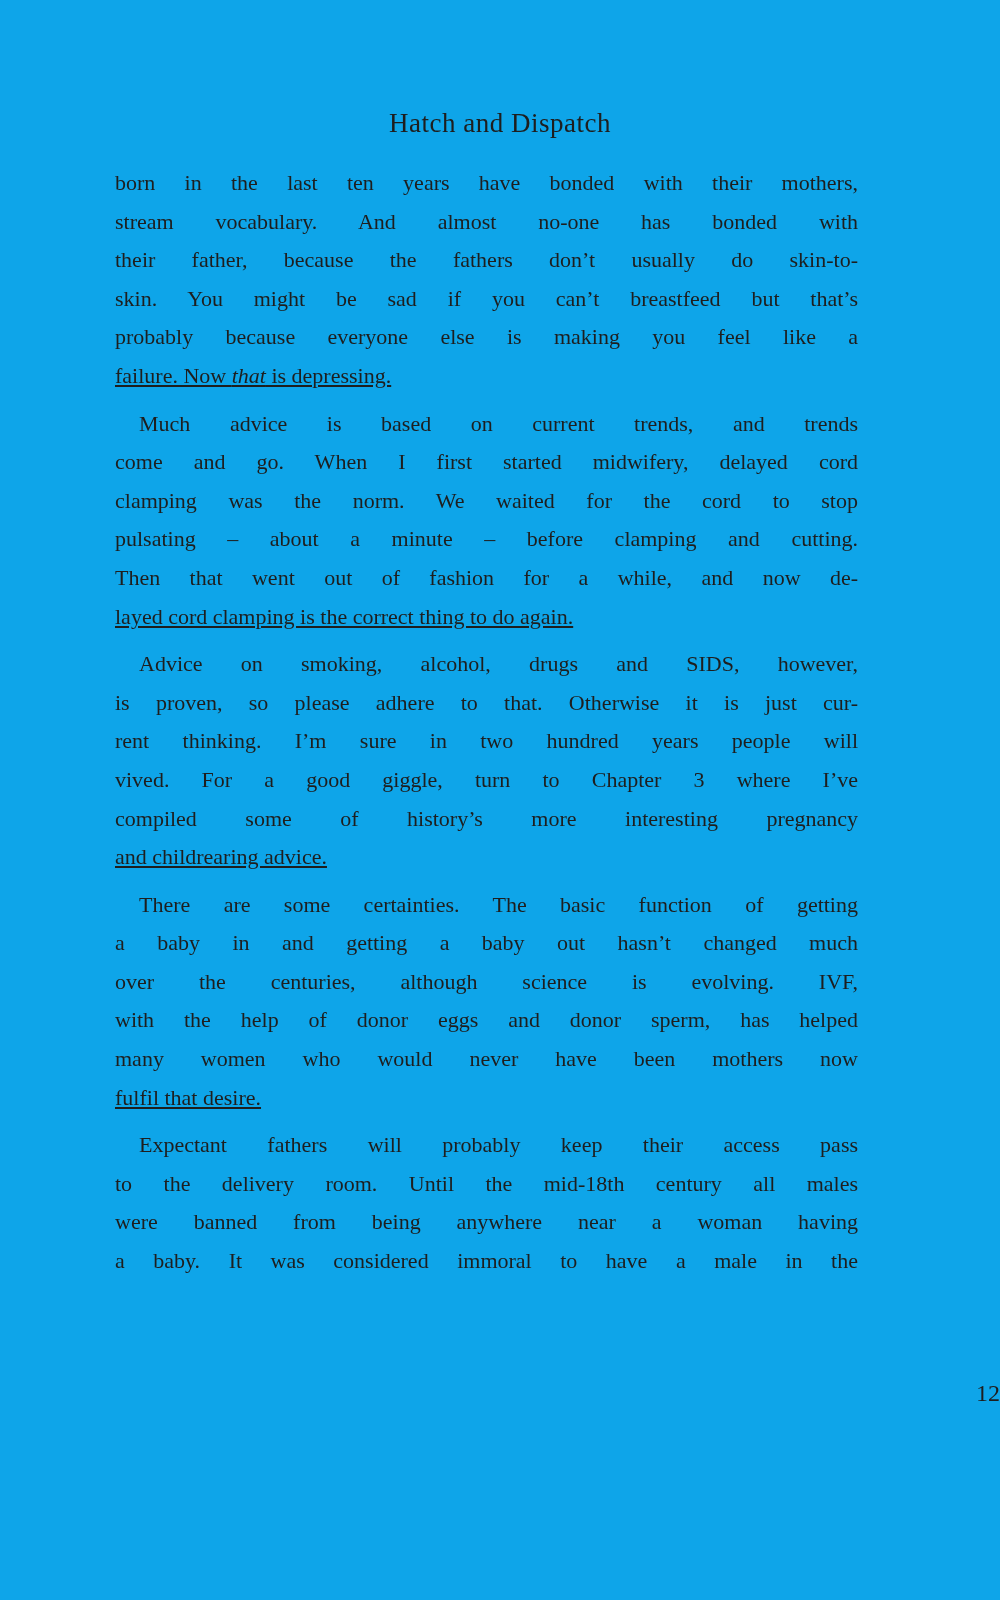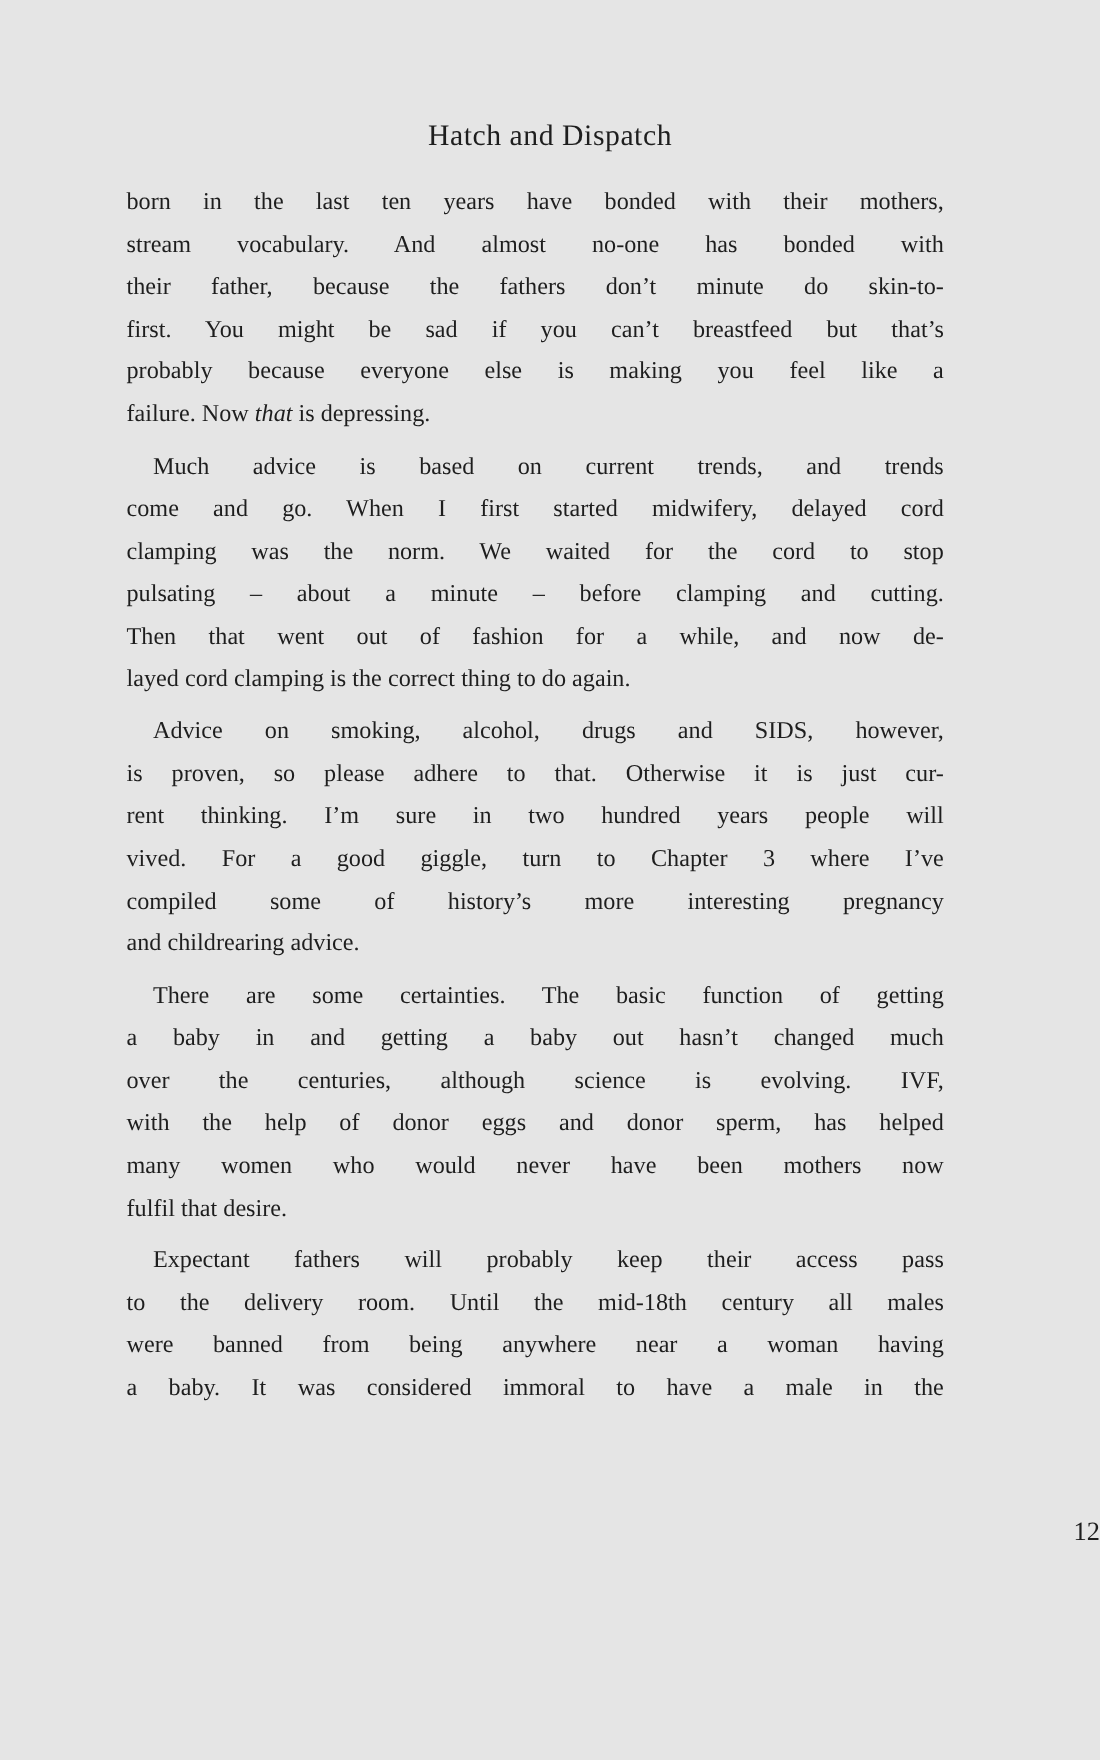--- a/index.html
+++ b/index.html
@@ -4,21 +4,21 @@
 <style>
   html, body {
     margin: 0;
     padding: 0;
     background: #ffffff;
   }
   .page {
     position: relative;
     width: 1000px;
     height: 1600px;
-    background: #e5e5e5;
+    background: #0ea5e9;
     color: #1e1e1e;
     font-family: "Liberation Serif", "DejaVu Serif", serif;
     overflow: hidden;
   }
   .running-head {
     position: absolute;
     top: 104px;
     left: 0;
     width: 100%;
     text-align: center;
@@ -39,20 +39,21 @@
   .paragraph.section-break { }
   .paragraph.indent .line:first-child { text-indent: 24px; }
   .line {
     text-align: justify;
     text-align-last: justify;
     word-spacing: 1px;
   }
   .line.flush {
     text-align-last: left;
     word-spacing: normal;
+    text-decoration: underline;
   }
   .em { font-style: italic; }
   .page-number {
     position: absolute;
     top: 1374px;
     left: 0;
     width: 100%;
     text-align: right;
     font-size: 24px;
     line-height: 38px;
@@ -61,22 +62,22 @@
 </head>
 <body>
 
 <div class="page">
   <div class="running-head">Hatch and Dispatch</div>
 
   <div class="body-text" id="body-text">
       <div class="paragraph">
         <div class="line">born in the last ten years have bonded with their mothers,</div>
         <div class="line">stream vocabulary. And almost no-one has bonded with</div>
-        <div class="line">their father, because the fathers don’t minute do skin-to-</div>
-        <div class="line">first. You might be sad if you can’t breastfeed but that’s</div>
+        <div class="line">their father, because the fathers don’t usually do skin-to-</div>
+        <div class="line">skin. You might be sad if you can’t breastfeed but that’s</div>
         <div class="line">probably because everyone else is making you feel like a</div>
         <div class="line flush"><span>failure. Now </span><span class="em">that</span><span> is depressing.</span></div>
       </div>
       <div class="paragraph indent">
         <div class="line">Much advice is based on current trends, and trends</div>
         <div class="line">come and go. When I first started midwifery, delayed cord</div>
         <div class="line">clamping was the norm. We waited for the cord to stop</div>
         <div class="line">pulsating – about a minute – before clamping and cutting.</div>
         <div class="line">Then that went out of fashion for a while, and now de-</div>
         <div class="line flush">layed cord clamping is the correct thing to do again.</div>

